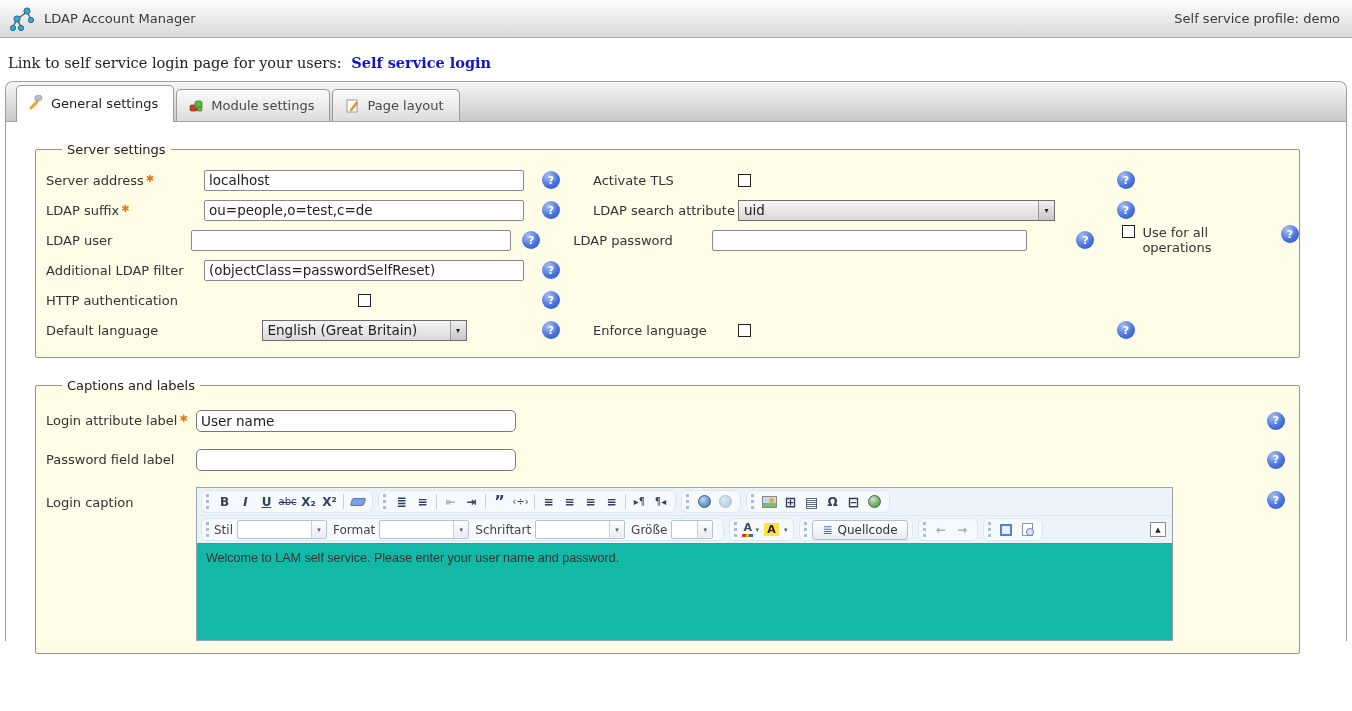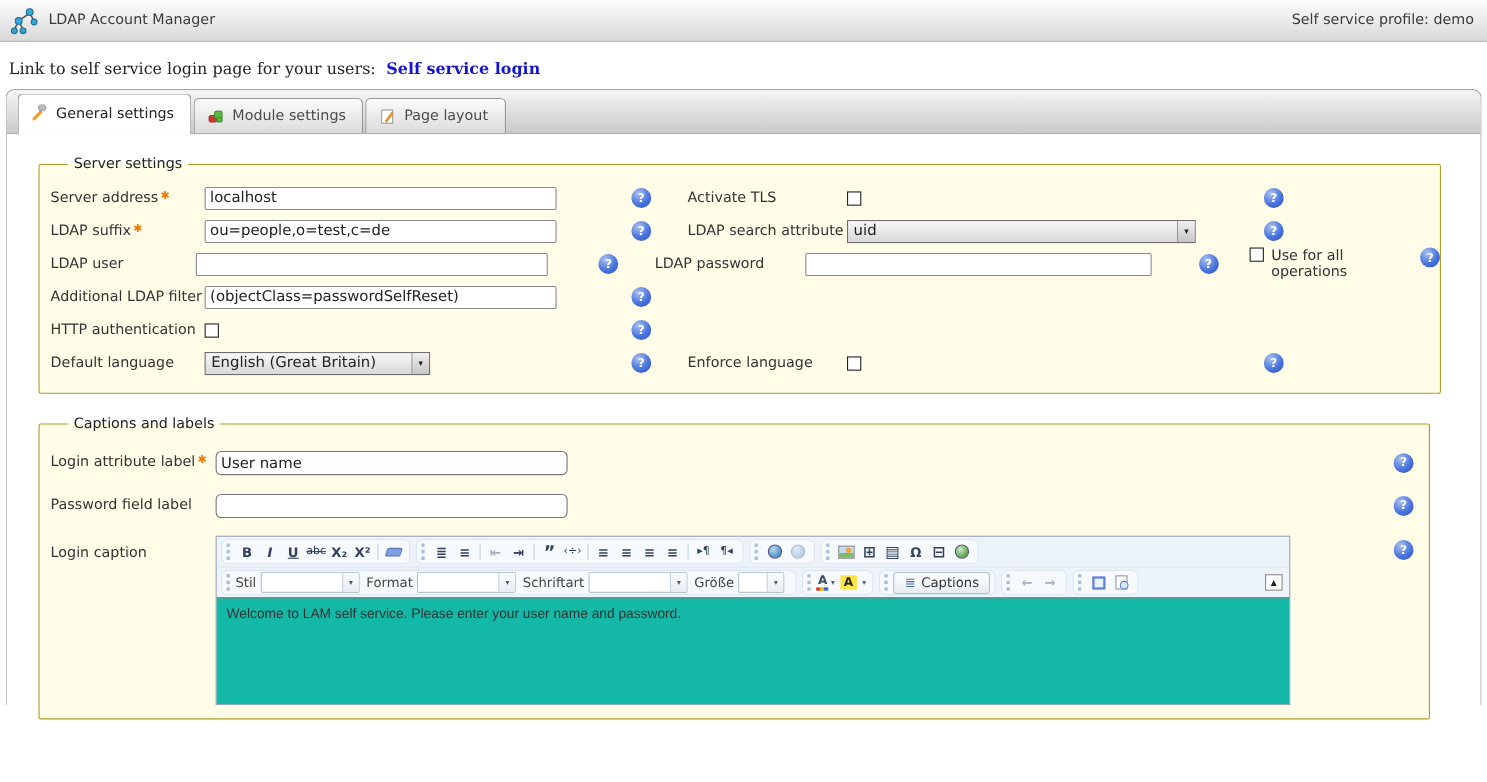--- a/index.html
+++ b/index.html
@@ -31,21 +31,21 @@
     cursor:pointer; height:32px; }
   .tab.active { background:#fff; height:37px; margin-bottom:-1px; padding-bottom:9px; color:#222;}
 
   
   fieldset.fs { margin:20px 0 0 29px; width:1265px; border:1px solid #b19a2a;
     background:#fffce8; padding:8px 0 12px 10px; border-radius:2px; }
   fieldset.fs legend { font-size:13px; color:#222; padding:0 5px; margin-left:16px; }
 
   .row { display:flex; align-items:center; height:30px; }
   .l1 { width:140px; font-size:13px; }
-  .f1 { width:388px; display:flex; align-items:center; }
+  .f1 { width:356px; display:flex; align-items:center;justify-content:center; }
   .l2 { width:145px; margin-left:33px; font-size:13px; }
   .f2 { width:379px; display:flex; align-items:center; }
   .x3 { margin-left:28px; display:flex; align-items:flex-start; gap:7px; font-size:13px; }
   .req { color:#f07800; font-size:10px; vertical-align:top; margin-left:2px; }
 
   input.txt { width:320px; height:21px; border:1px solid #8a8a8a; border-radius:2px;
     font-family:"DejaVu Sans", sans-serif; font-size:13.5px; padding:1px 4px; color:#222;
     background:#fff; }
   input.txt2 { border:1px solid #777; border-radius:5px; height:22px; }
   input.w315 { width:315px; }
@@ -375,21 +375,21 @@
             <span class="dropa">▾</span>
             <span class="tbtn">
                 <span class="abg">A</span>
               </span>
             <span class="dropa">▾</span>
           </span>
           <span class="grp">
             <span class="hdl"></span>
             <span class="srcbtn">
               <span class="srcdoc">≣</span>
-              <span>Captions</span>
+              <span>Quellcode</span>
             </span>
           </span>
           <span class="grp">
             <span class="hdl"></span>
             <span class="tbtn dis">←</span>
             <span class="tbtn dis">→</span>
           </span>
           <span class="grp">
             <span class="hdl"></span>
             <span class="tbtn">

